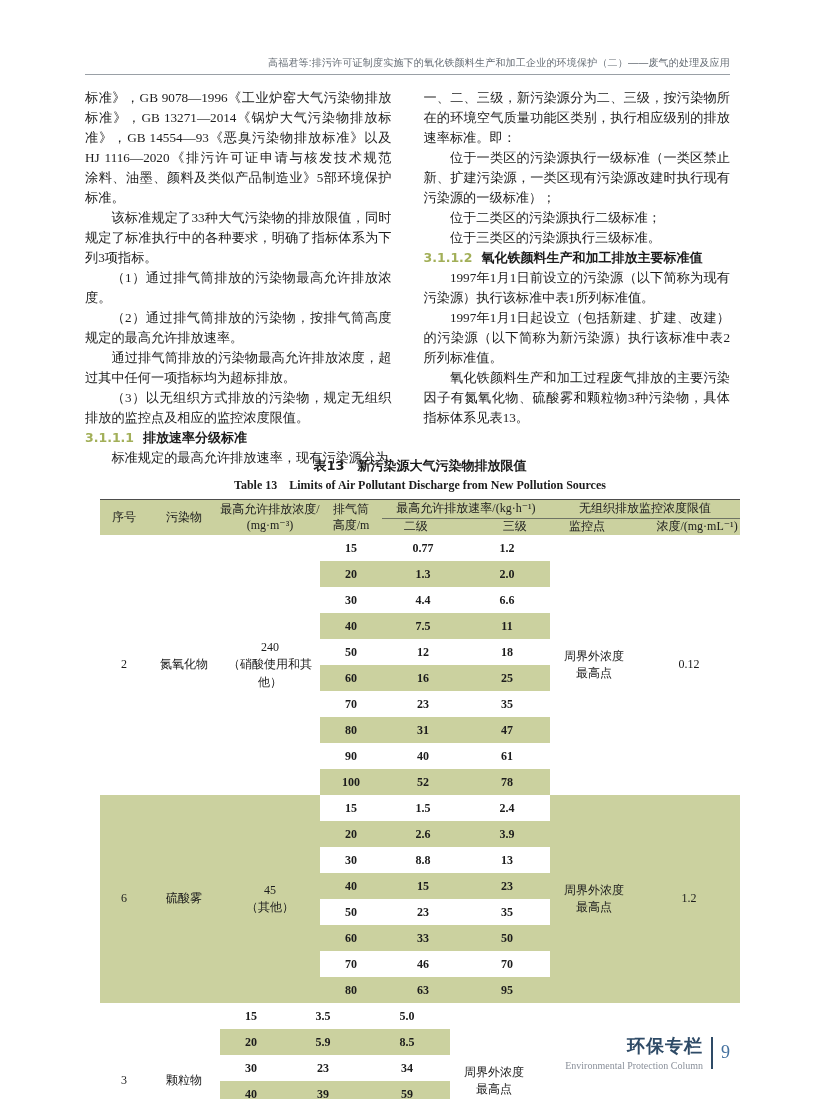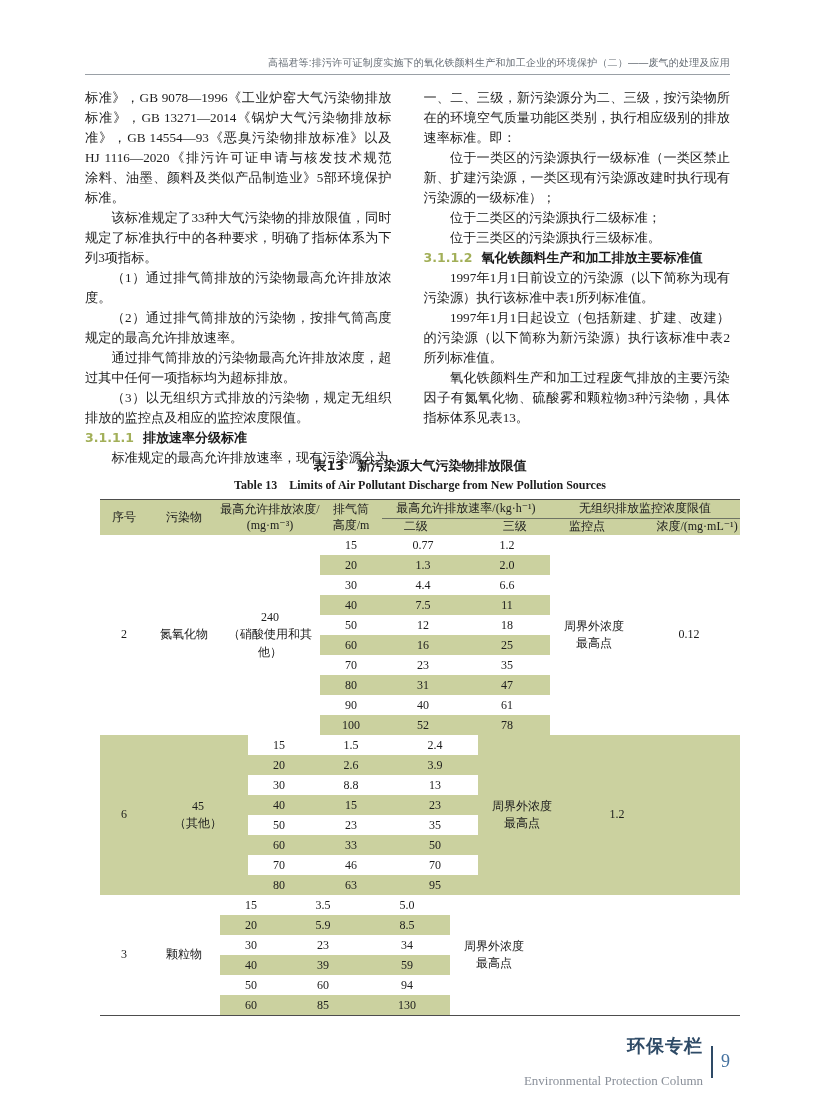--- a/index.html
+++ b/index.html
@@ -64,35 +64,35 @@
   .c-mon{width:88px;}
   .c-fug{width:102px;}
   .hgroup{display:flex;flex-direction:column;justify-content:flex-end;}
   .hgroup .top{flex:0 0 20px;display:flex;align-items:center;justify-content:center;border-bottom:1px solid #6f7465;}
   .hgroup .bot{flex:1;display:flex;gap:30px;}
   .hgroup .bot > div{display:flex;align-items:center;justify-content:center;}
   .tgroup{display:flex;font-size:12px;}
   .tgroup.shaded{background:var(--green);}
   .cellv{display:flex;flex-direction:column;justify-content:center;align-items:center;text-align:center;line-height:1.45;}
   .mid{width:230px;display:flex;flex-direction:column;}
-  .subrow{display:flex;height:20px;}
+  .subrow{display:flex;height:26px;font-weight:bold;}
   .subrow > div{display:flex;align-items:center;justify-content:center;}
   .subrow.odd{background:var(--green);}
   .subrow.even{background:#ffffff;}
   
   .footer{
     position:absolute;top:1034px;right:86px;display:flex;align-items:center;
   }
   .footer .labels{text-align:right;margin-right:8px;}
   .footer .cn{
     font-family:"DejaVu Sans","Liberation Sans",sans-serif;font-weight:bold;
     font-size:18px;color:var(--navy);letter-spacing:1px;
   }
   .footer .en{
-    font-size:13px;color:#8a909a;margin-top:15px;
+    font-size:10px;color:#8a909a;margin-top:2px;
     font-family:"Liberation Serif","DejaVu Serif",serif;
   }
   .footer .divider{width:2px;height:32px;background:var(--navy);margin-right:8px;}
   .footer .pagenum{
     font-family:"Liberation Serif","DejaVu Serif",serif;
     font-size:18px;color:var(--pageblue);
   }
 </style>
 </head>
 <body>
@@ -214,20 +214,21 @@
             </div>
           </div>
           <div class="cellv c-mon">
             <span>周界外浓度</span>
             <span>最高点</span>
           </div>
           <div class="cellv c-fug">0.12</div>
         </div>
         <div class="tgroup shaded">
           <div class="cellv c-seq">6</div>
+          <div class="cellv c-pol">硫酸雾</div>
           <div class="cellv c-conc">
             <span>45</span>
             <span>（其他）</span>
           </div>
           <div class="mid">
             <div class="subrow even">
               <div class="c-h">15</div>
               <div class="c-2">1.5</div>
               <div class="c-3">2.4</div>
             </div>

